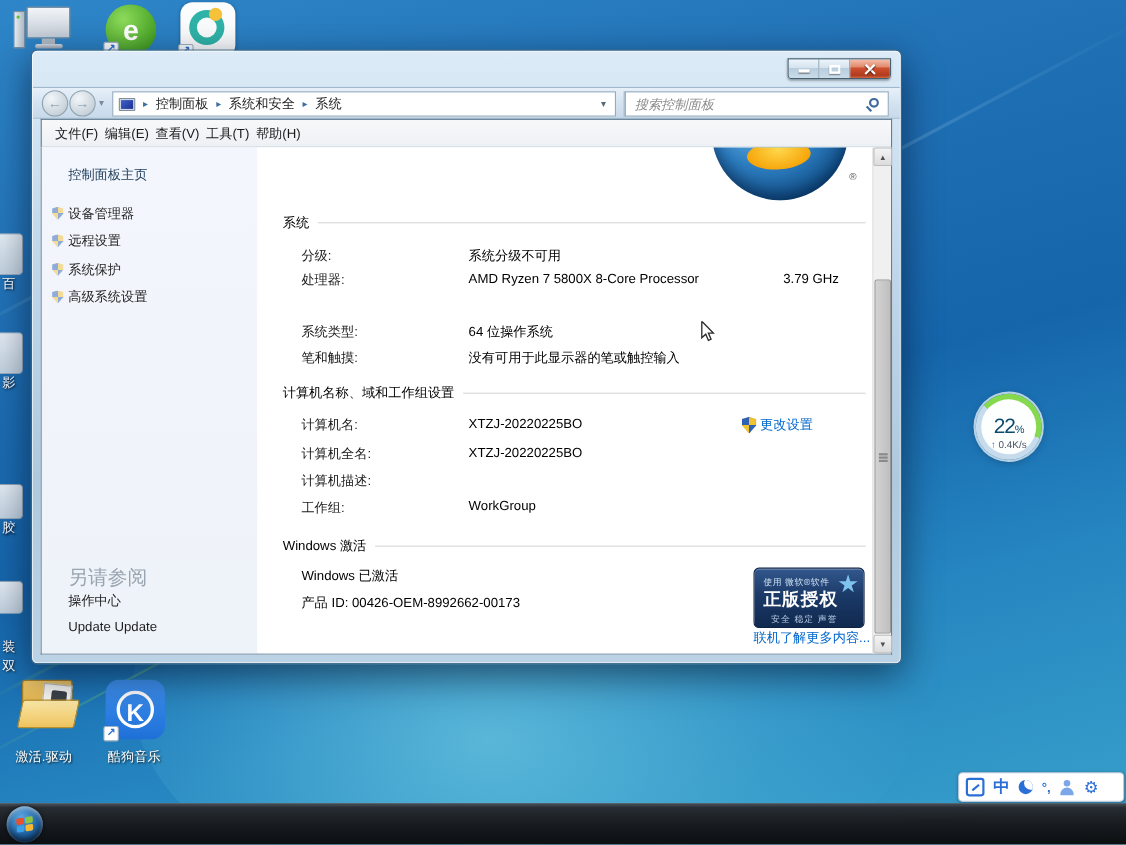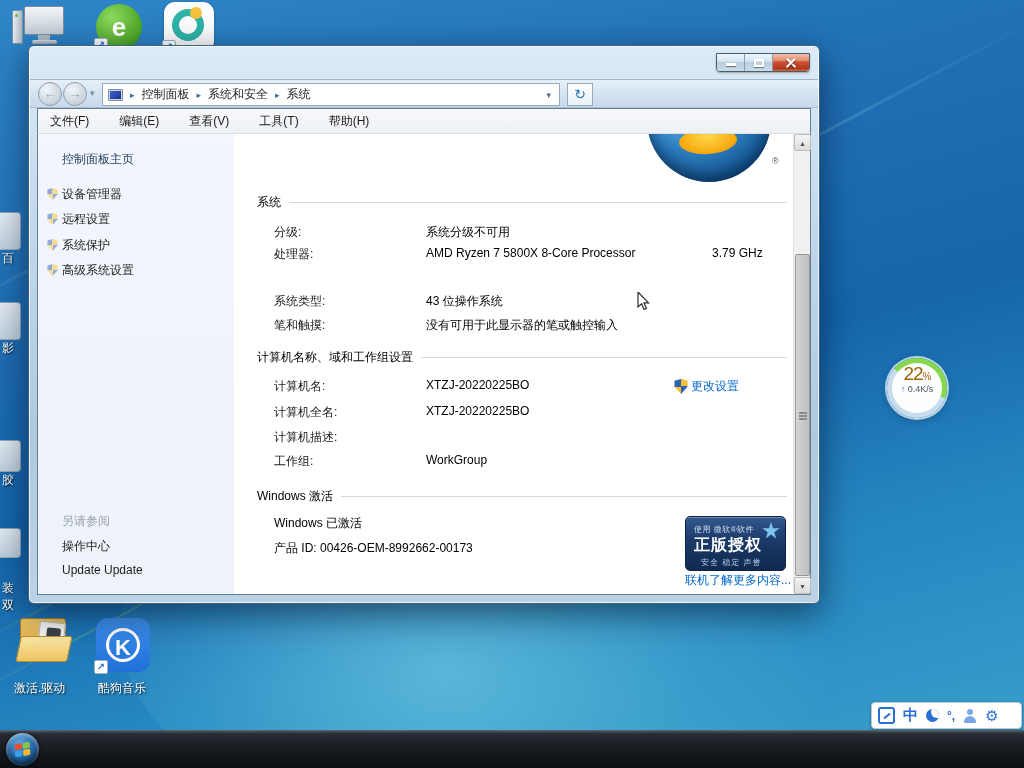--- a/index.html
+++ b/index.html
@@ -40,30 +40,30 @@
   .bcbar{position:absolute;left:72px;top:3px;width:458px;height:23px;background:#fff;border:1px solid #93aabf;display:flex;align-items:center;font-size:12px;color:#1e1e1e}
   .bc-sep{color:#3e6e9e;font-size:9px;padding:0 7px}
   .minimon{position:relative;width:15px;height:12px;background:#cdd6de;border:1px solid #7e8e9c;border-radius:1px;margin-left:5px}
   .minimon i{position:absolute;left:1px;top:1px;right:1px;bottom:1px;background:linear-gradient(135deg,#3f62d0,#1b2f8e)}
   .refreshbtn{position:absolute;left:537px;top:3px;width:26px;height:23px;border:1px solid #93aabf;background:linear-gradient(#fdfefe,#e9f1f8);color:#2a7ab5;font-size:14px;text-align:center;line-height:21px}
   .searchbox{position:absolute;right:10px;top:3px;width:240px;height:23px;background:#fff;border:1px solid #93aabf}
   .searchbox input{position:absolute;left:6px;top:1px;width:200px;height:19px;border:none;outline:none;font-size:12px;font-style:italic;color:#333;background:transparent;font-family:inherit}
   .searchbox input::placeholder{color:#8a8a8a;font-style:italic}
   .mag{position:absolute;right:8px;top:5px;width:9px;height:9px;border:2px solid #3f6a9a;border-radius:50%}
   .mag::after{content:"";position:absolute;left:-5px;top:7px;width:6px;height:2px;background:#3f6a9a;transform:rotate(45deg)}
-  .menubar{position:absolute;left:8px;right:8px;top:62px;height:26px;background:linear-gradient(#f7f8fa,#eef1f4);border:1px solid #647e92;border-bottom:1px solid #dadfe5;display:flex;align-items:center;gap:30px;padding-left:12px;font-size:12px;color:#1a1a1a}
+  .menubar{position:absolute;left:8px;right:8px;top:62px;height:26px;background:linear-gradient(#f7f8fa,#eef1f4);border:1px solid #647e92;border-bottom:1px solid #dadfe5;display:flex;align-items:center;gap:6px;padding-left:12px;font-size:12px;color:#1a1a1a}
   .inner{position:absolute;left:8px;right:8px;top:88px;bottom:8px;border:1px solid #647e92;border-top:none;background:#fff}
   
   .sidebar{position:absolute;left:0;top:0;bottom:0;width:196px;background:linear-gradient(180deg,#f3f6fc,#eef2f9)}
   .side-home{position:absolute;left:24px;top:17px;font-size:12px;color:#24405f;cursor:pointer}
   .side-task{position:absolute;left:24px;font-size:12px;color:#1e1e1e;cursor:pointer}
   .side-shield{position:absolute;left:9px;width:11px;height:12px;opacity:.5;
     clip-path:polygon(50% 0,96% 12%,96% 52%,50% 100%,4% 52%,4% 12%);
     background:conic-gradient(#f3c232 0 25%,#2f62b5 0 50%,#f3c232 0 75%,#2f62b5 0 100%)}
-  .side-gray{position:absolute;left:24px;font-size:12px;color:#9aa4ae}
+  .side-gray{position:absolute;left:24px;font-size:18px;color:#9aa4ae}
   
   .content{position:absolute;left:196px;top:0;bottom:0;width:563px;background:#fff;overflow:hidden}
   .orb{position:absolute;left:413px;top:-76px;width:124px;height:124px;border-radius:50%;
     background:radial-gradient(circle at 38% 30%,#8fcdee,#2e7fc2 48%,#0d4a82 82%,#063058 100%);
     box-shadow:inset 0 -6px 14px rgba(0,20,50,.5)}
   .orb-flagseg{position:absolute;left:32px;top:70px;width:58px;height:26px;border-radius:50%;
     background:radial-gradient(ellipse at 50% 30%,#ffd84d,#f7a80d 70%,#e08c05);transform:rotate(-4deg)}
   .sect{position:absolute;left:23px;right:10px;display:flex;align-items:center;font-size:12px;color:#000;white-space:nowrap}
   .sect .line{flex:1;height:1px;background:#d8d8d8;margin-left:8px}
   .crow{position:absolute;left:40px;right:0;height:16px;font-size:12px;color:#1a1a1a;white-space:nowrap}
@@ -84,21 +84,21 @@
   
   .sbar{position:absolute;right:0;top:0;bottom:0;width:17px;background:#f0f0f0;border-left:1px solid #e2e2e2}
   .sbtn{position:absolute;left:0;width:17px;height:17px;color:#505050;font-size:7px;text-align:center;line-height:17px;background:linear-gradient(#f4f4f4,#dcdcdc);border:1px solid #bdbdbd;border-radius:2px}
   .sthumb{position:absolute;left:1px;width:15px;top:120px;height:322px;background:linear-gradient(90deg,#d3d3d3,#bfbfbf);border:1px solid #979797;border-radius:2px}
   .sgrip{position:absolute;left:3px;top:50%;width:8px;height:1.5px;background:#8a8a8a;box-shadow:0 3px 0 #8a8a8a,0 -3px 0 #8a8a8a}
   
   .ball{position:absolute;left:887px;top:358px;width:60px;height:60px;border-radius:50%;
     background:conic-gradient(from -50deg,#86d94e 0 160deg,#c6dcec 160deg 360deg);
     box-shadow:0 0 0 2px rgba(235,245,252,.75),0 2px 8px rgba(0,20,40,.35)}
   .ball-in{position:absolute;left:5px;top:5px;width:50px;height:50px;border-radius:50%;background:#fdfefe;text-align:center}
-  .ball-pct{margin-top:0;font-size:19px;color:#a16207;letter-spacing:-1px}
+  .ball-pct{margin-top:15px;font-size:19px;color:#0c4a6e;letter-spacing:-1px}
   .ball-pct b{font-weight:normal}
   .ball-pct .sm{font-size:10px}
   .ball-spd{font-size:9px;color:#4a5560;margin-top:-1px}
   .ball-spd .up{color:#2a7fd4;font-weight:bold}
   
   .ime{position:absolute;left:871px;top:702px;width:151px;height:27px;background:#fff;border:1px solid #bcc9da;border-radius:4px;
     box-shadow:0 1px 3px rgba(0,0,0,.35);display:flex;align-items:center;gap:8px;padding:0 6px;color:#2a6fd6}
   .ime-logo{width:17px;height:17px;border:2px solid #2a6fd6;border-radius:3px;position:relative}
   .ime-logo i{position:absolute;left:3px;top:6px;width:8px;height:2px;background:#2a6fd6;transform:rotate(-40deg)}
   .ime-cn{font-size:15px;font-weight:bold}
@@ -199,20 +199,24 @@
           </span>
         <span class="bc-sep">▸</span>
         <span>控制面板</span>
         <span class="bc-sep">▸</span>
         <span>系统和安全</span>
         <span class="bc-sep">▸</span>
         <span>系统</span>
         <span style="margin-left:auto;padding-right:8px;color:#55board6a78;color:#556a78;font-size:9px">▾</span>
       </div>
       <div class="refreshbtn"><span>↻</span></div>
+      <div class="searchbox">
+        <input placeholder="搜索控制面板" style="">
+        <span class="mag"></span>
+      </div>
     </div>
 
     <div class="menubar">
       <span>文件(F)</span>
       <span>编辑(E)</span>
       <span>查看(V)</span>
       <span>工具(T)</span>
       <span>帮助(H)</span>
     </div>
 
@@ -247,21 +251,21 @@
           <span>分级:</span>
           <a class="rvalue link">系统分级不可用</a>
         </div>
         <div class="crow" style="top:112px">
           <span>处理器:</span>
           <span class="rvalue">AMD Ryzen 7 5800X 8-Core Processor</span>
           <span class="rextra">3.79 GHz</span>
         </div>
         <div class="crow" style="top:159px">
           <span>系统类型:</span>
-          <span class="rvalue">43 位操作系统</span>
+          <span class="rvalue">64 位操作系统</span>
         </div>
         <div class="crow" style="top:183px">
           <span>笔和触摸:</span>
           <span class="rvalue">没有可用于此显示器的笔或触控输入</span>
         </div>
 
         <div class="sect" style="top:215px">
           <span>计算机名称、域和工作组设置</span>
           <div class="line"></div>
         </div>

